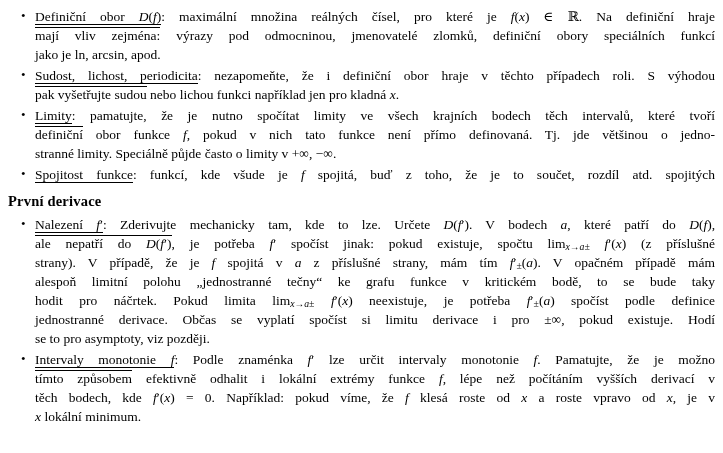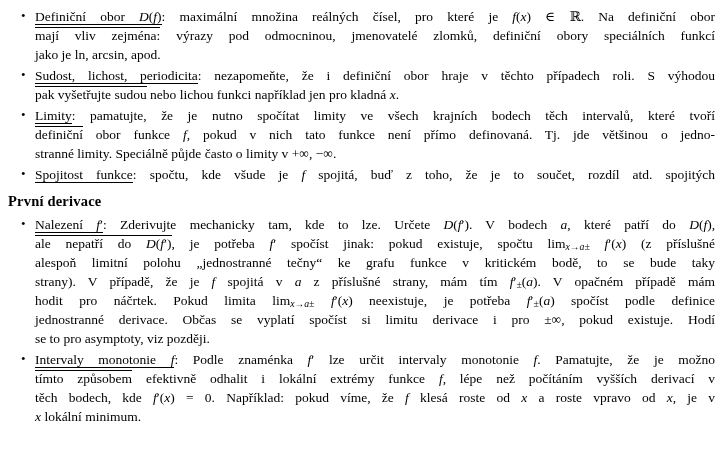--- a/index.html
+++ b/index.html
@@ -32,44 +32,44 @@
   .u{border-bottom:1px solid #000;}
   .o{border-top:1px solid #000;}
   .sub{vertical-align:-0.25em;font-size:0.72em;line-height:0;}
 </style>
 </head>
 <body>
 
 <main>
   <ul class="blist">
       <li>
-        <div class="ln"><span class="u">Definiční obor </span><span class="u cal">D</span><span class="u">(</span><span class="u i">f</span><span class="u">)</span><span>: maximální množina reálných čísel, pro které je </span><span class="i">f</span><span>(</span><span class="i">x</span><span>)</span><span> ∈ ℝ. Na definiční obor</span></div>
+        <div class="ln"><span class="u">Definiční obor </span><span class="u cal">D</span><span class="u">(</span><span class="u i">f</span><span class="u">)</span><span>: maximální množina reálných čísel, pro které je </span><span class="i">f</span><span>(</span><span class="i">x</span><span>)</span><span> ∈ ℝ. Na definiční hraje</span></div>
         <div class="ln"><span class="o">mají vliv zejména:</span><span> výrazy pod odmocninou, jmenovatelé zlomků, definiční obory speciálních funkcí</span></div>
         <div class="ln last"><span>jako je ln, arcsin, apod.</span></div>
       </li>
       <li>
         <div class="ln"><span class="u">Sudost, lichost, periodicita</span><span>: nezapomeňte, že i definiční obor hraje v těchto případech roli. S výhodou</span></div>
         <div class="ln last"><span class="o">pak vyšetřujte sudou</span><span> nebo lichou funkci například jen pro kladná </span><span class="i">x</span><span>.</span></div>
       </li>
       <li>
         <div class="ln"><span class="u">Limity</span><span>: pamatujte, že je nutno spočítat limity ve všech krajních bodech těch intervalů, které tvoří</span></div>
         <div class="ln"><span class="o">definiční</span><span> obor funkce </span><span class="i">f</span><span>, pokud v nich tato funkce není přímo definovaná. Tj. jde většinou o jedno-</span></div>
         <div class="ln last"><span>stranné limity. Speciálně půjde často o limity v +∞, −∞.</span></div>
       </li>
       <li>
-        <div class="ln"><span class="u">Spojitost funkce</span><span>: spočtu, kde všude je </span><span class="i">f</span><span> spojitá, buď z toho, že je to součet, rozdíl atd. spojitých</span></div>
+        <div class="ln"><span class="u">Spojitost funkce</span><span>: funkcí, kde všude je </span><span class="i">f</span><span> spojitá, buď z toho, že je to součet, rozdíl atd. spojitých</span></div>
       </li>
     </ul>
   <div class="heading second">První derivace</div>
   <ul class="blist">
       <li>
         <div class="ln"><span class="u">Nalezení </span><span class="u i">f</span><span class="u">′</span><span>: Zderivujte mechanicky tam, kde to lze. Určete </span><span class="cal">D</span><span>(</span><span class="i">f</span><span>′</span><span>). V bodech </span><span class="i">a</span><span>, které patří do </span><span class="cal">D</span><span>(</span><span class="i">f</span><span>),</span></div>
         <div class="ln"><span class="o">ale nepatří do </span><span class="o cal">D</span><span class="o">(</span><span class="o i">f</span><span class="o">′</span><span class="o">)</span><span>, je potřeba </span><span class="i">f</span><span>′</span><span> spočíst jinak: pokud existuje, spočtu lim</span><span class="sub i">x→a±</span><span> </span><span class="i">f</span><span>′</span><span>(</span><span class="i">x</span><span>) (z příslušné</span></div>
+        <div class="ln"><span>strany). V případě, že je </span><span class="i">f</span><span> spojitá v </span><span class="i">a</span><span> z příslušné strany, mám tím </span><span class="i">f</span><span>′</span><span class="sub">±</span><span>(</span><span class="i">a</span><span>). V opačném případě mám</span></div>
         <div class="ln"><span>alespoň limitní polohu „jednostranné tečny“ ke grafu funkce v kritickém bodě, to se bude taky</span></div>
-        <div class="ln"><span>strany). V případě, že je </span><span class="i">f</span><span> spojitá v </span><span class="i">a</span><span> z příslušné strany, mám tím </span><span class="i">f</span><span>′</span><span class="sub">±</span><span>(</span><span class="i">a</span><span>). V opačném případě mám</span></div>
         <div class="ln"><span>hodit pro náčrtek. Pokud limita lim</span><span class="sub i">x→a±</span><span> </span><span class="i">f</span><span>′</span><span>(</span><span class="i">x</span><span>) neexistuje, je potřeba </span><span class="i">f</span><span>′</span><span class="sub">±</span><span>(</span><span class="i">a</span><span>) spočíst podle definice</span></div>
         <div class="ln"><span>jednostranné derivace. Občas se vyplatí spočíst si limitu derivace i pro ±∞, pokud existuje. Hodí</span></div>
         <div class="ln last"><span>se to pro asymptoty, viz později.</span></div>
       </li>
       <li>
         <div class="ln"><span class="u">Intervaly monotonie </span><span class="u i">f</span><span>: Podle znaménka </span><span class="i">f</span><span>′</span><span> lze určit intervaly monotonie </span><span class="i">f</span><span>. Pamatujte, že je možno</span></div>
         <div class="ln"><span class="o">tímto způsobem</span><span> efektivně odhalit i lokální extrémy funkce </span><span class="i">f</span><span>, lépe než počítáním vyšších derivací v</span></div>
         <div class="ln"><span>těch bodech, kde </span><span class="i">f</span><span>′</span><span>(</span><span class="i">x</span><span>) = 0. Například: pokud víme, že </span><span class="i">f</span><span> klesá roste od </span><span class="i">x</span><span> a roste vpravo od </span><span class="i">x</span><span>, je v</span></div>
         <div class="ln last"><span class="i">x</span><span> lokální minimum.</span></div>
       </li>

